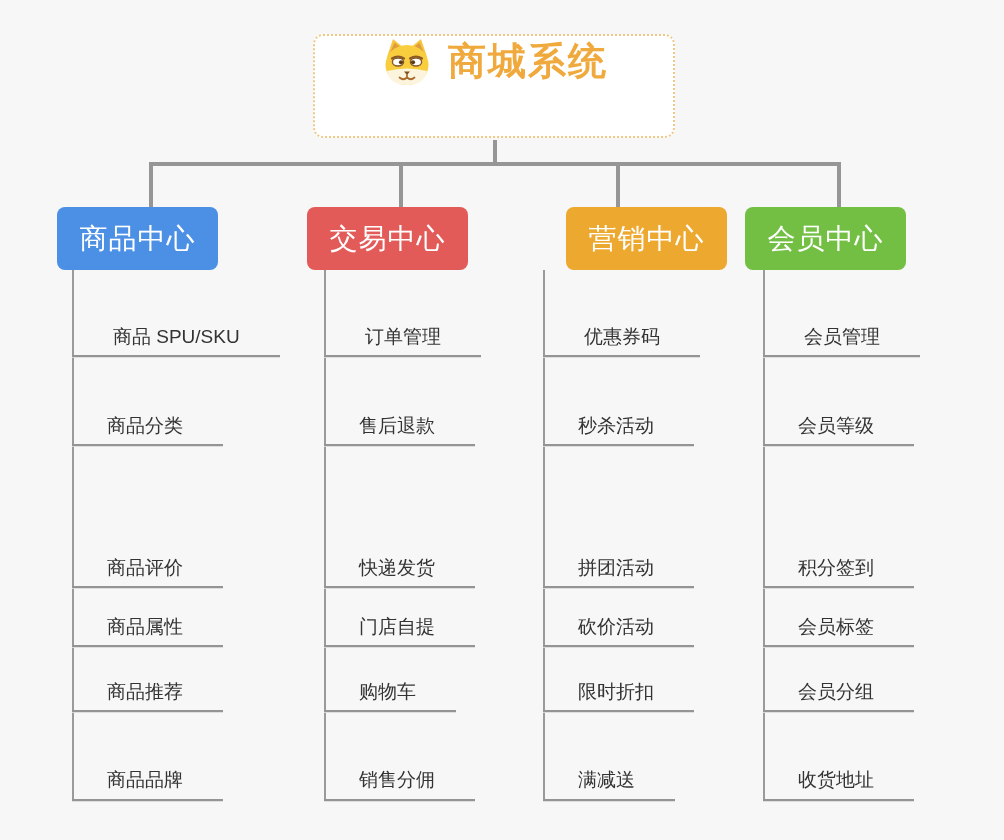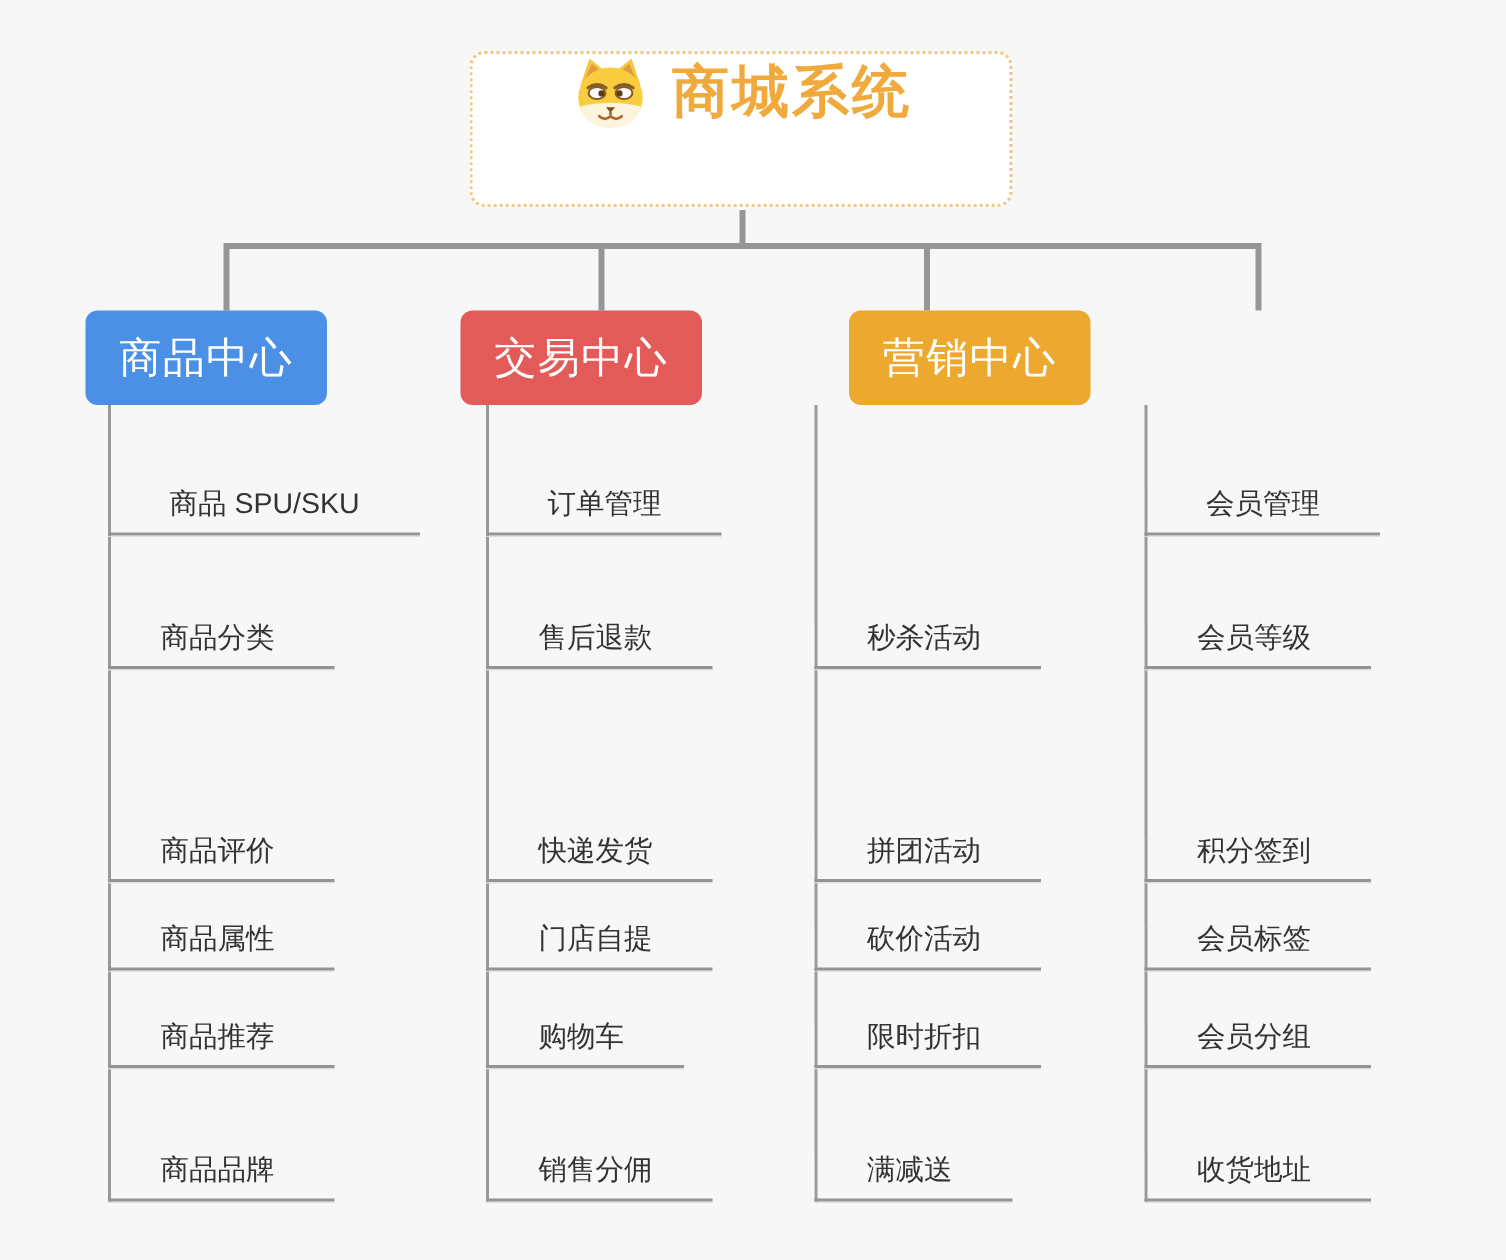--- a/index.html
+++ b/index.html
@@ -126,35 +126,39 @@
 
   <div class="branch b0" style="background-color: rgb(76, 144, 230);">
     <span>商品中心</span>
   </div>
   <div class="branch b1" style="background-color: rgb(226, 91, 88);">
     <span>交易中心</span>
   </div>
   <div class="branch b2" style="background-color: rgb(237, 168, 47);">
     <span>营销中心</span>
   </div>
+  <div class="branch b3" style="background-color: rgb(114, 191, 68);">
+    <span>会员中心</span>
+  </div>
 
   <div class="leaf c0 r0">商品 SPU/SKU</div>
   <div class="leaf c0 r1">商品分类</div>
   <div class="leaf c0 r2">商品评价</div>
   <div class="leaf c0 r3">商品属性</div>
   <div class="leaf c0 r4">商品推荐</div>
   <div class="leaf c0 r5">商品品牌</div>
 
   <div class="leaf c1 r0">订单管理</div>
   <div class="leaf c1 r1">售后退款</div>
   <div class="leaf c1 r2">快递发货</div>
   <div class="leaf c1 r3">门店自提</div>
   <div class="leaf c1 r4">购物车</div>
   <div class="leaf c1 r5">销售分佣</div>
 
+  <div class="leaf c2 r0">优惠券码</div>
   <div class="leaf c2 r1">秒杀活动</div>
   <div class="leaf c2 r2">拼团活动</div>
   <div class="leaf c2 r3">砍价活动</div>
   <div class="leaf c2 r4">限时折扣</div>
   <div class="leaf c2 r5">满减送</div>
 
   <div class="leaf c3 r0">会员管理</div>
   <div class="leaf c3 r1">会员等级</div>
   <div class="leaf c3 r2">积分签到</div>
   <div class="leaf c3 r3">会员标签</div>

